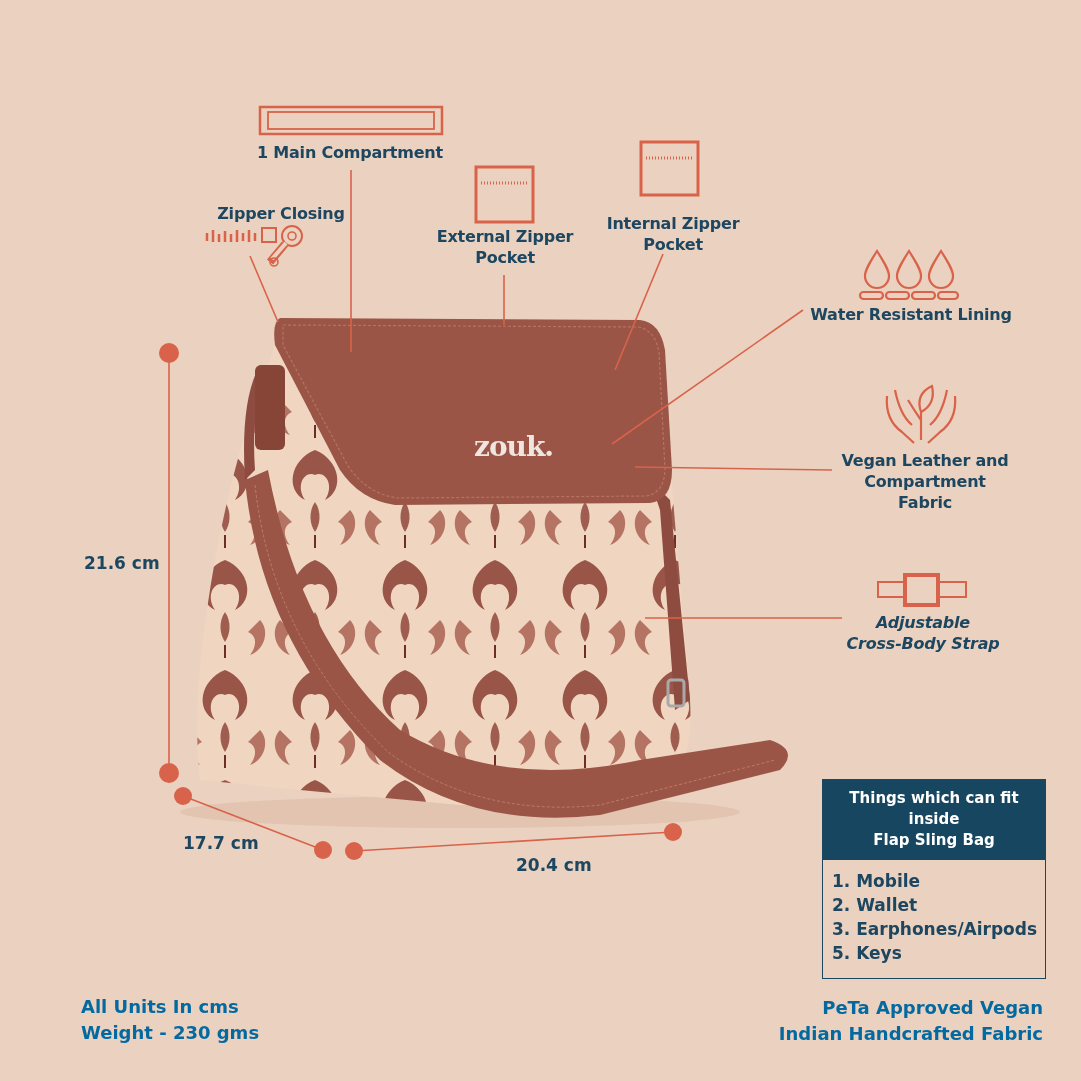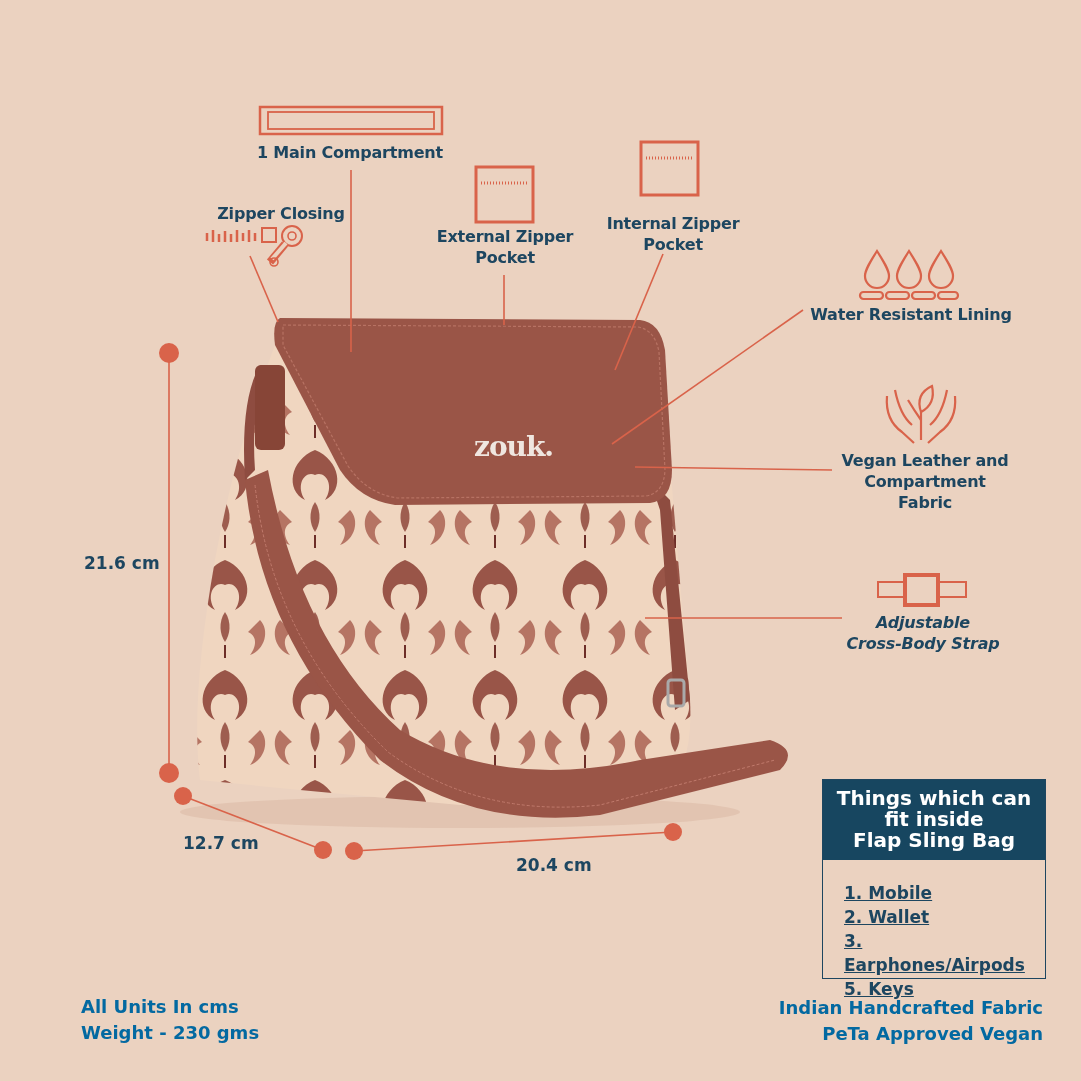--- a/index.html
+++ b/index.html
@@ -3,22 +3,22 @@
 <meta charset="utf-8">
 <style>
   html, body { margin:0; padding:0; }
   body { width:1081px; height:1081px; background:#ebd2c0; position:relative; overflow:hidden;
          font-family:"DejaVu Sans", sans-serif; color:#1d4660; }
   .lbl { position:absolute; font-weight:bold; font-size:16px; text-align:center; line-height:21px; color:#1d4660; letter-spacing:-0.2px; }
   .dim { position:absolute; font-weight:bold; font-size:17px; color:#1d4660; }
   .foot { position:absolute; font-weight:bold; font-size:18px; line-height:26px; color:#0369a1;margin-left:41px; }
   svg.overlay { position:absolute; left:0; top:0; }
   .fitbox { position:absolute; left:822px; top:779px; width:224px; height:200px; border:1.5px solid #1d4660; box-sizing:border-box; background:#ebd2c0; }
-  .fitbox .hd { background:#174660; color:#fff; font-size:20px; font-weight:bold; text-align:center; line-height:21px; padding:8px 4px 9px; }
-  .fitbox ol { list-style:none; margin:12px; padding:9px 0 0 9px;text-decoration:underline; }
+  .fitbox .hd { background:#174660; color:#fff; font-size:15px; font-weight:bold; text-align:center; line-height:21px; padding:8px 4px 9px; }
+  .fitbox ol { list-style:none; margin:0; padding:9px 0 0 9px; }
   .fitbox li { font-size:17px; font-weight:bold; line-height:24px; color:#1d4660; }
 </style>
 </head>
 <body>
 
 <svg class="overlay" width="1081" height="1081">
   <defs>
     <pattern id="motif" x="0" y="0" width="90" height="110" patternUnits="userSpaceOnUse">
       <rect width="90" height="110" fill="#f0d6c0"></rect>
       <path d="M45 10 C20 20 15 50 35 60 C25 45 35 30 45 35 C55 30 65 45 55 60 C75 50 70 20 45 10Z" fill="#8a3e33" opacity="0.85"></path>
@@ -144,36 +144,36 @@
 <div class="lbl" style="left:836px; top:450px; width:178px;">
   <div>Vegan Leather and</div>
   <div>Compartment Fabric</div>
 </div>
 <div class="lbl" style="left:840px; top:612px; width:166px;font-style:italic;">
   <div>Adjustable</div>
   <div>Cross-Body Strap</div>
 </div>
 
 <div class="dim" style="left:84px; top:553px;">21.6 cm</div>
-<div class="dim" style="left:183px; top:833px;">12.7 cm</div>
+<div class="dim" style="left:183px; top:833px;">17.7 cm</div>
 <div class="dim" style="left:516px; top:855px;">20.4 cm</div>
 
 <div class="fitbox">
   <div class="hd">
     <div>Things which can fit inside</div>
     <div>Flap Sling Bag</div>
   </div>
   <ol>
     <li>1. Mobile</li>
     <li>2. Wallet</li>
     <li>3. Earphones/Airpods</li>
     <li>5. Keys</li>
   </ol>
 </div>
 
 <div class="foot" style="left:40px; top:994px;">
   <div>All Units In cms</div>
   <div>Weight - 230 gms</div>
 </div>
 <div class="foot" style="right:38px; top:995px; text-align:right;">
+  <div>PeTa Approved Vegan</div>
   <div>Indian Handcrafted Fabric</div>
-  <div>PeTa Approved Vegan</div>
 </div>
 
 </body></html>

